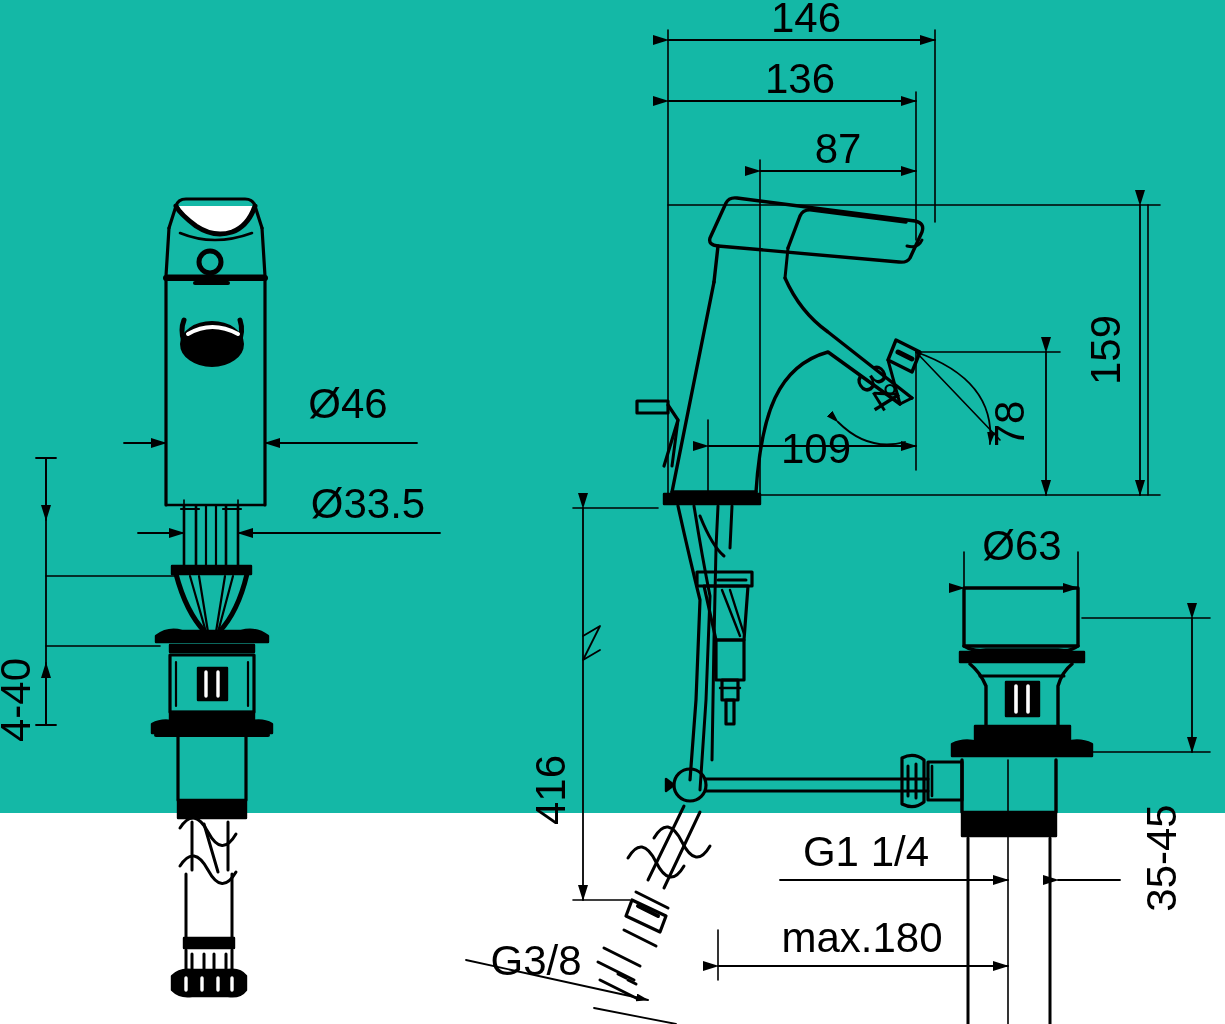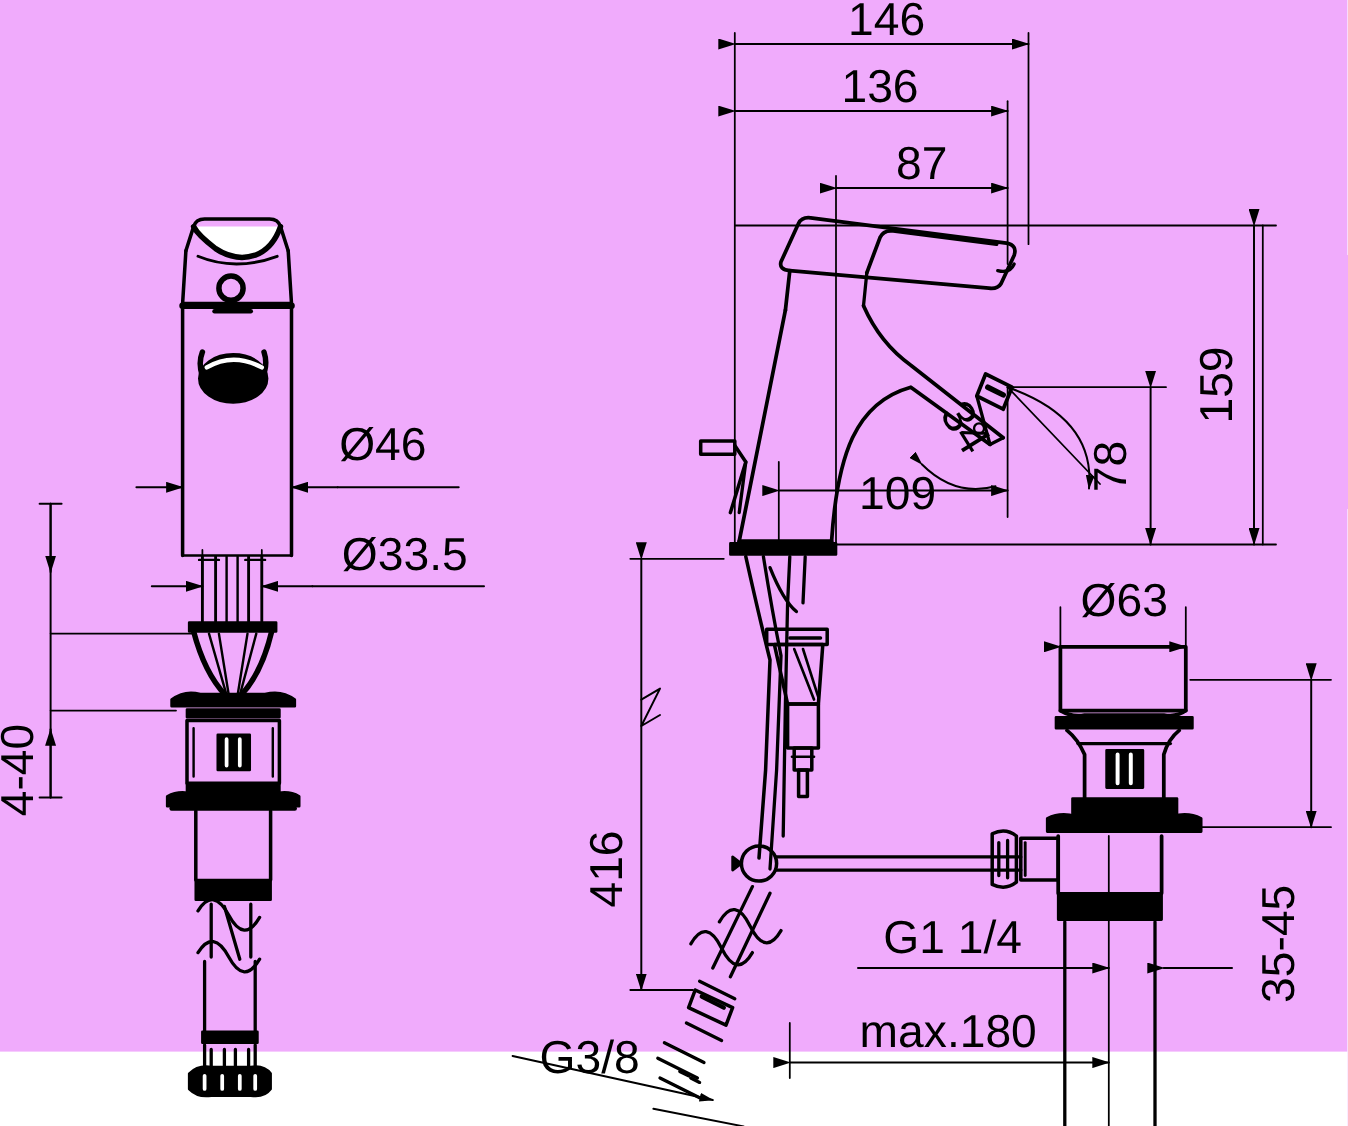--- a/index.html
+++ b/index.html
@@ -1,19 +1,19 @@
 <!DOCTYPE html>
 <html><head>
 <meta charset="utf-8">
 <title>Faucet Technical Drawing</title>
 <style>
   html,body{margin:0;padding:0;background:#ffffff;}
   body{width:1225px;height:1024px;overflow:hidden;
        font-family:"Liberation Sans", sans-serif;}
-  #stage{position:relative;width:1225px;height:956px;background:#f0abfc;}
+  #stage{position:relative;width:1225px;height:813px;background:#14b8a6;}
   svg#dwg{position:absolute;left:0;top:0;width:1225px;height:1024px;display:block;}
   .dimtext{font-family:"Liberation Sans", sans-serif;font-size:42px;fill:#000;
            letter-spacing:0px;}
   .dimtext.sm{font-size:40px;}
   text{white-space:pre;}
 </style>
 </head>
 <body>
 
 <div id="stage">

